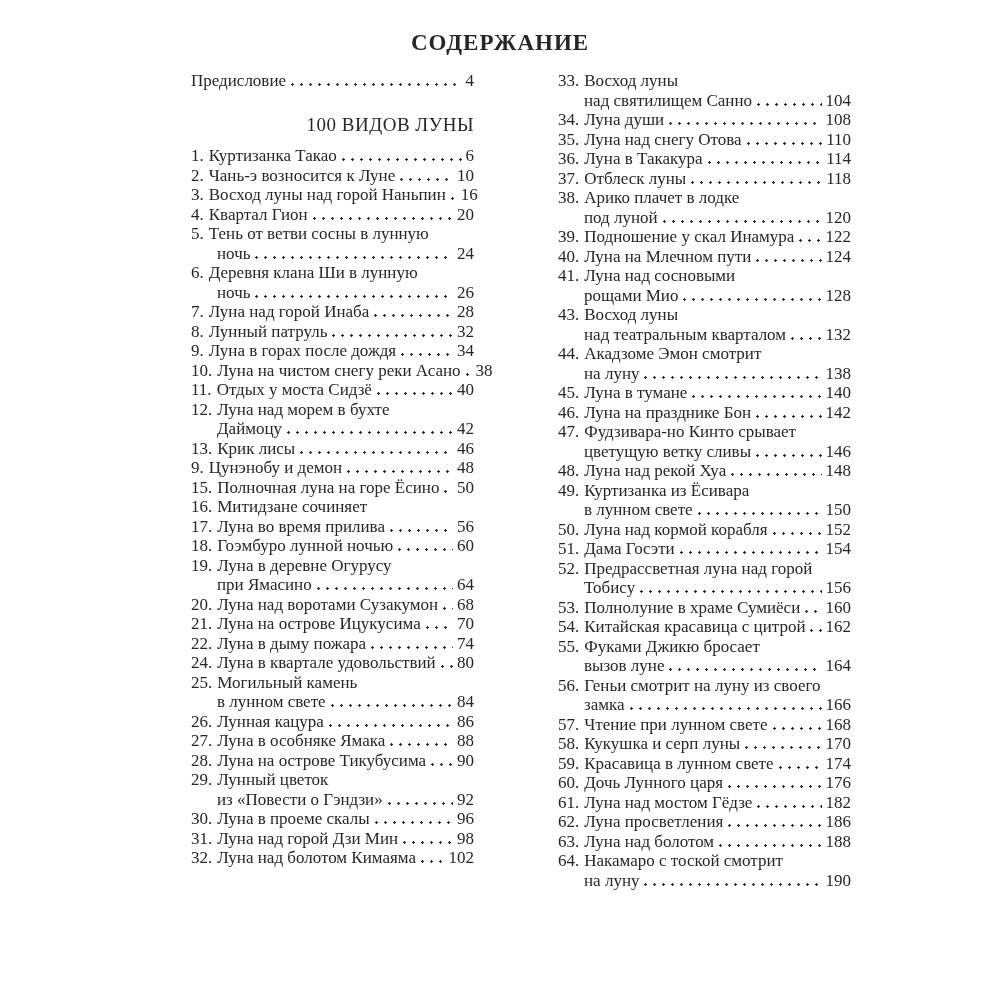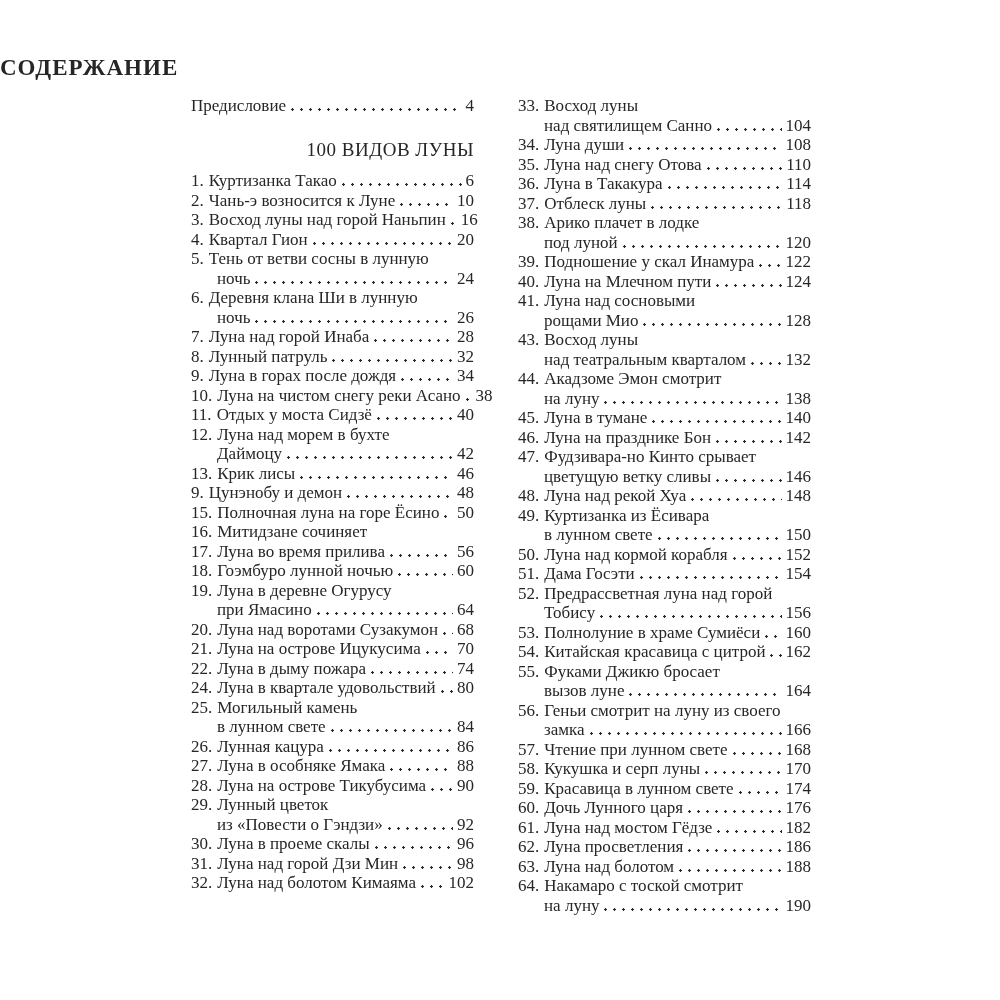--- a/index.html
+++ b/index.html
@@ -10,37 +10,38 @@
   .book-page {
     position: relative;
     width: 1000px;
     height: 1000px;
     background: #ffffff;
     color: #262626;
     font-family: "Liberation Serif", "DejaVu Serif", serif;
     overflow: hidden;
   }
   .main-title {
-    margin-top: 55px;
+    margin-top: 30px;
+    text-align: center;
     font-size: 23px;
     font-weight: 700;
     letter-spacing: 1px;
   }
   .columns {
     display: flex;
     margin-top: 15px;
     margin-left: 191px;
     gap: 44px;
   }
   .col {
     font-size: 17px;
     line-height: 19.5px;
   }
   .col-left  { width: 283px; }
-  .col-right { width: 293px; }
+  .col-right { width: 293px; margin-left: 40px; }
   .section-title {
     margin-top: 24px;
     margin-bottom: 12px;
     text-align: right;
     font-size: 19px;
     letter-spacing: 0.5px;
     white-space: nowrap;
   }
   .row {
     display: flex;

